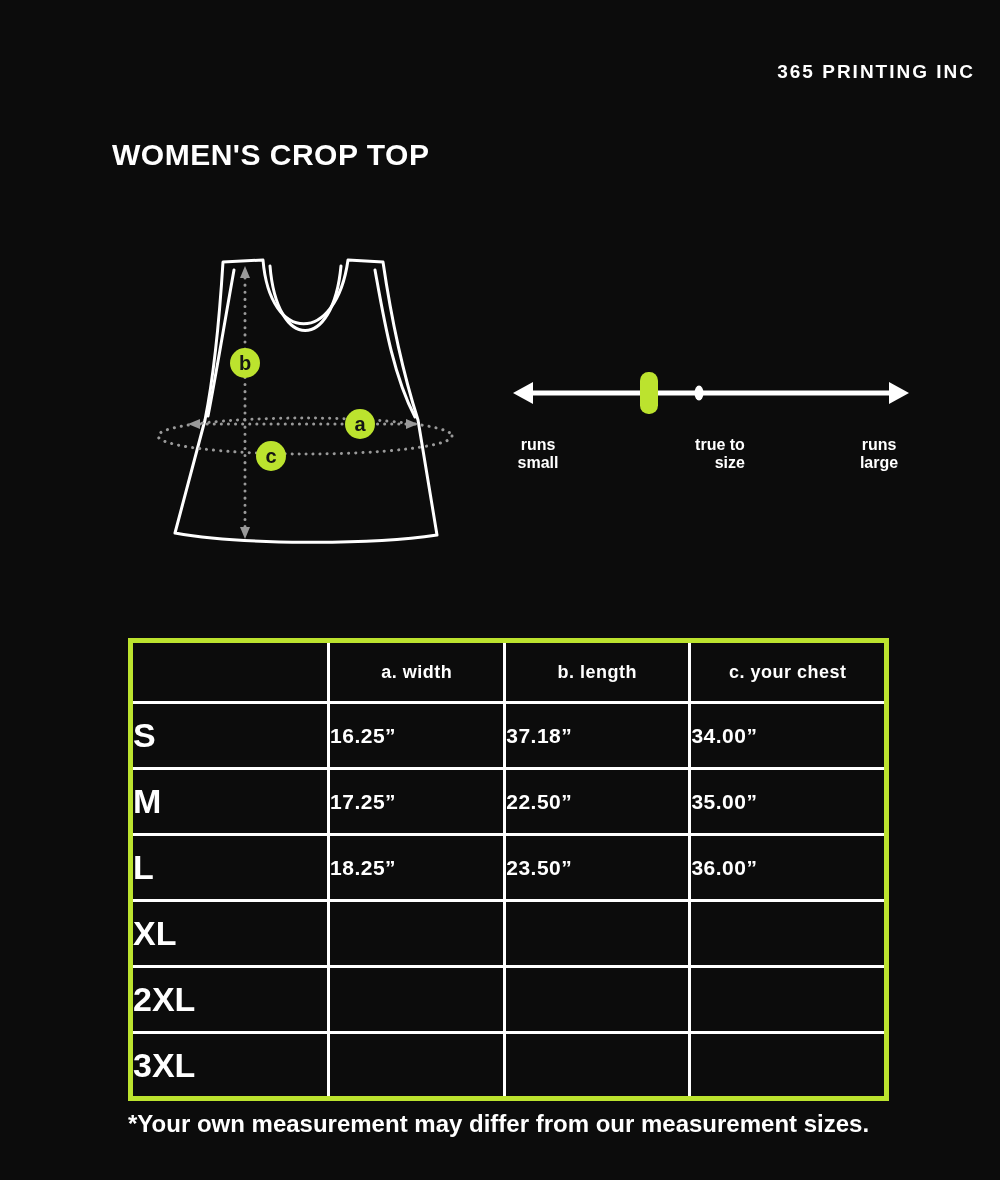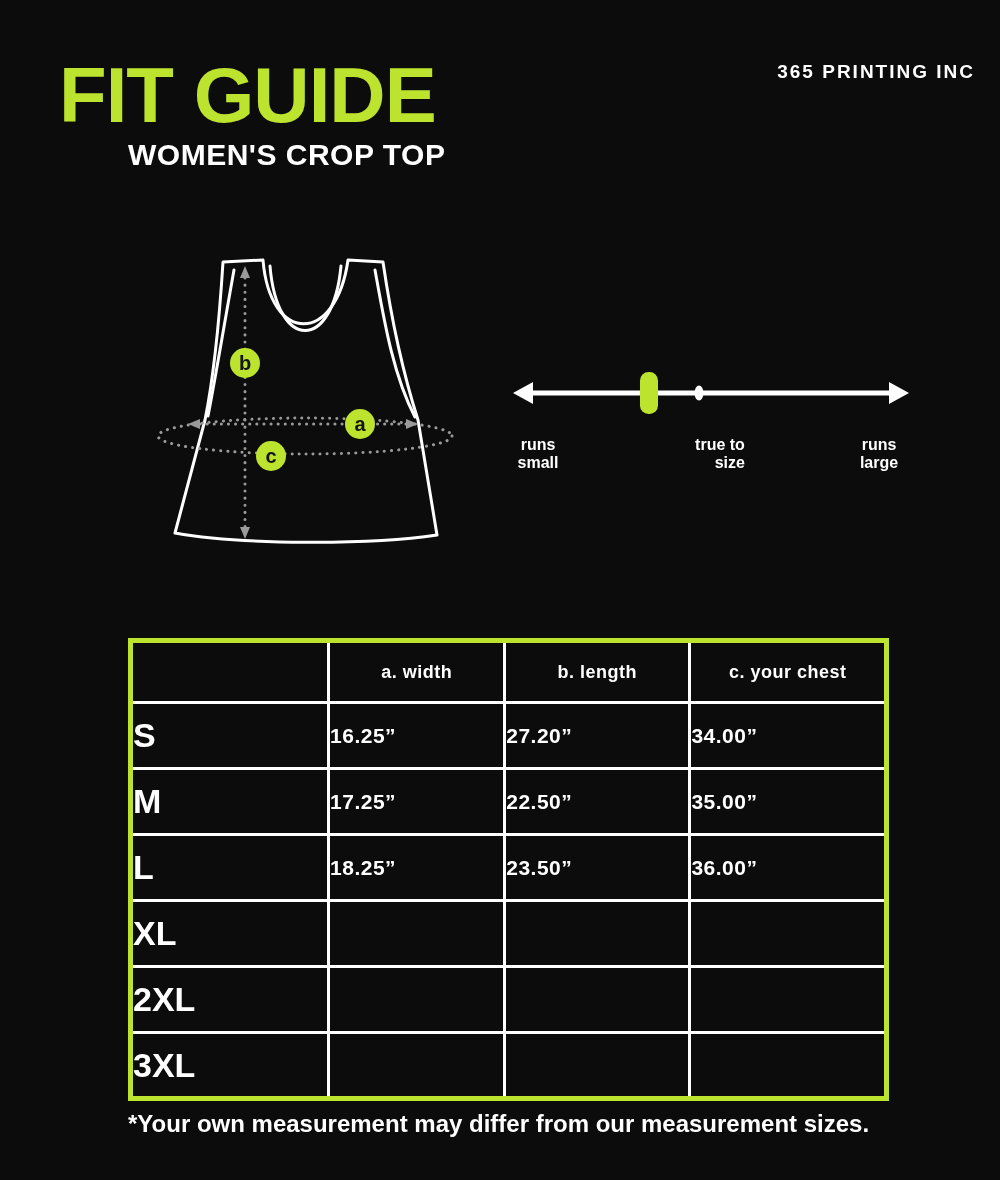--- a/index.html
+++ b/index.html
@@ -37,21 +37,21 @@
     left:59px;
     top:56px;
     color:var(--accent);
     font-size:78px;
     letter-spacing:-1px;
     line-height:1;
     white-space:nowrap;
   }
   .subtitle{
     position:absolute;
-    left:128px;
+    left:112px;
     top:140px;
     color:var(--white);
     font-size:30px;
     letter-spacing:0.5px;
     line-height:1;
     white-space:nowrap;
   }
   .diagram{
     position:absolute;
     left:130px;
@@ -119,21 +119,20 @@
     fill:#141414;
     text-anchor:middle;
   }
 </style>
 </head>
 <body>
 
 <div class="canvas">
 
   <div class="brand">365 PRINTING INC</div>
-  <div class="title">FIT GUIDE</div>
   <div class="subtitle">WOMEN'S CROP TOP</div>
 
   <svg class="diagram" viewBox="0 0 340 320">
 
     <g fill="none" stroke="#ffffff" stroke-width="3" stroke-linejoin="round" stroke-linecap="round">
       <path d="M 93 22 L 133 20 C 140 105 206 105 218 20 L 253 22 C 260 70 272 130 288 180 L 307 295 C 240 305 112 305 45 293 L 75 180 C 85 130 90 70 93 22 Z"></path>
       <path d="M 140 26 C 147 112 203 112 211 26"></path>
       <path d="M 104 30 C 95 80 86 135 78 176"></path>
       <path d="M 245 30 C 254 80 263 135 285 177"></path>
     </g>
@@ -194,21 +193,21 @@
         <th class="col-header"></th>
         <th class="col-header">a. width</th>
         <th class="col-header">b. length</th>
         <th class="col-header">c. your chest</th>
       </tr>
     </thead>
     <tbody>
       <tr class="data-row">
         <td class="size-cell">S</td>
         <td class="value-cell">16.25”</td>
-        <td class="value-cell">27.20”</td>
+        <td class="value-cell">37.18”</td>
         <td class="value-cell">34.00”</td>
       </tr>
       <tr class="data-row">
         <td class="size-cell">M</td>
         <td class="value-cell">17.25”</td>
         <td class="value-cell">22.50”</td>
         <td class="value-cell">35.00”</td>
       </tr>
       <tr class="data-row">
         <td class="size-cell">L</td>

